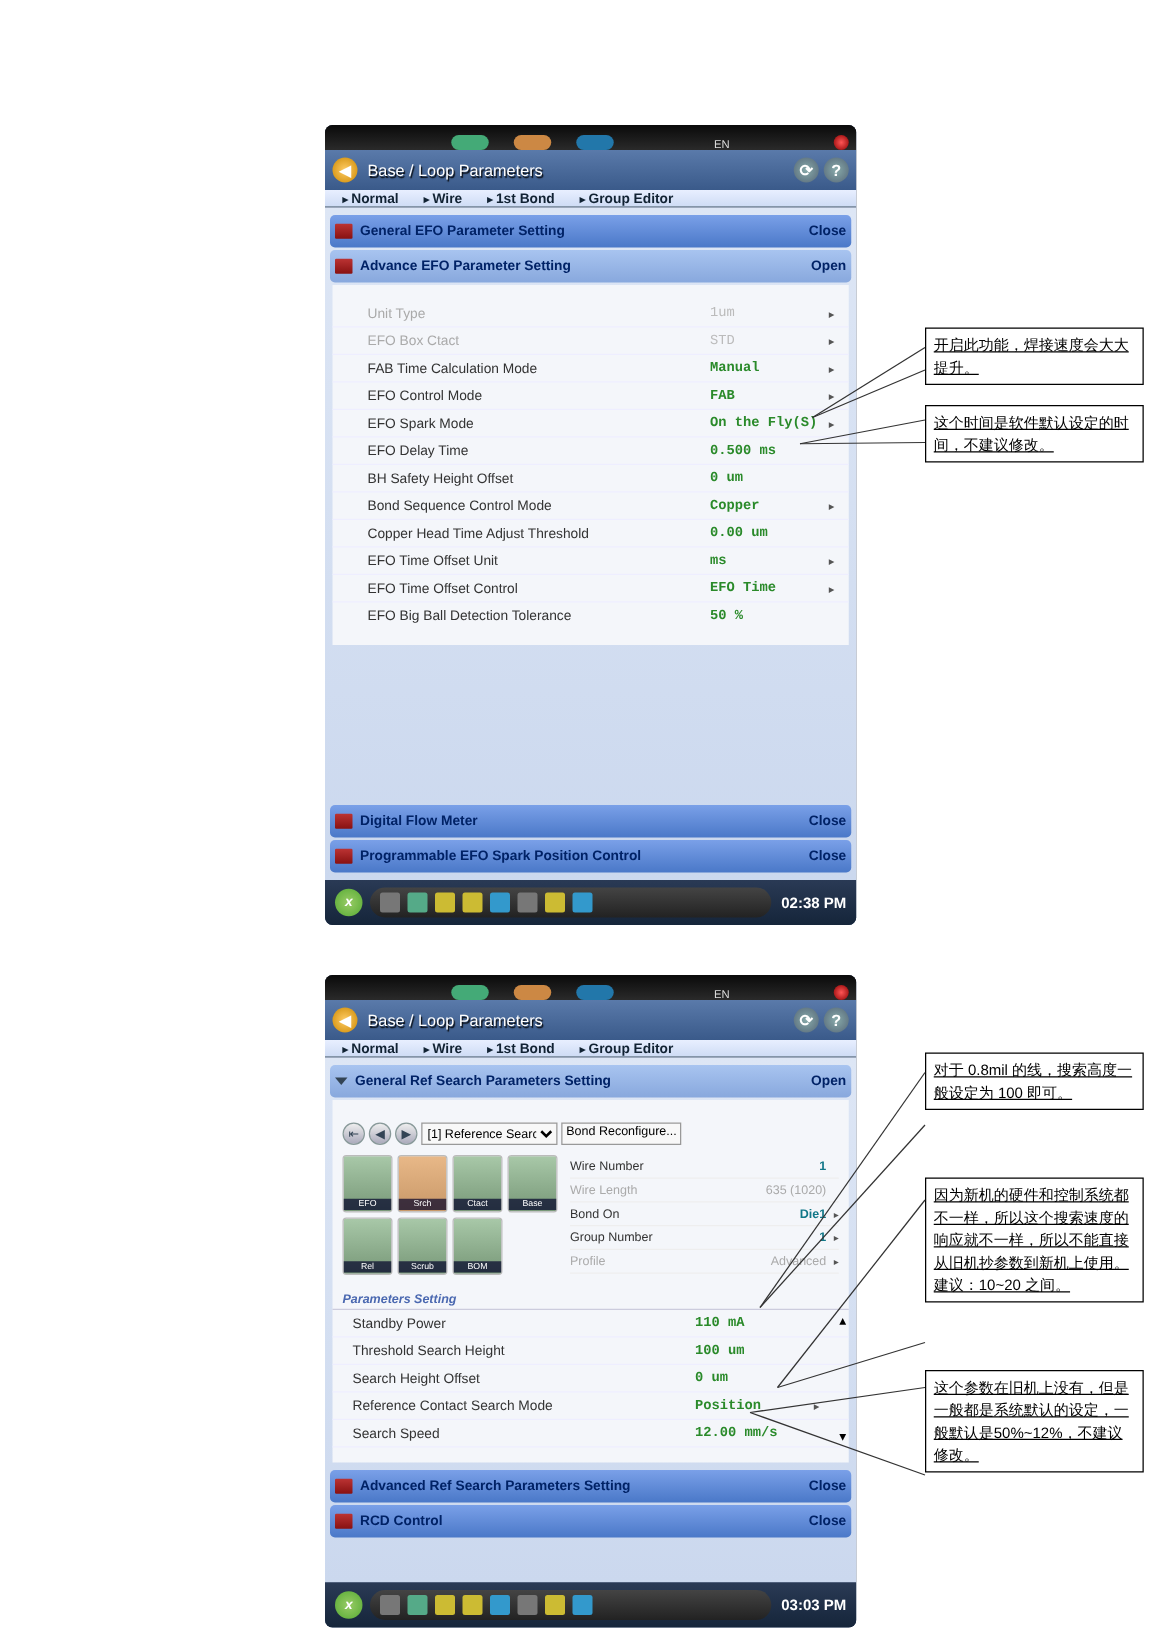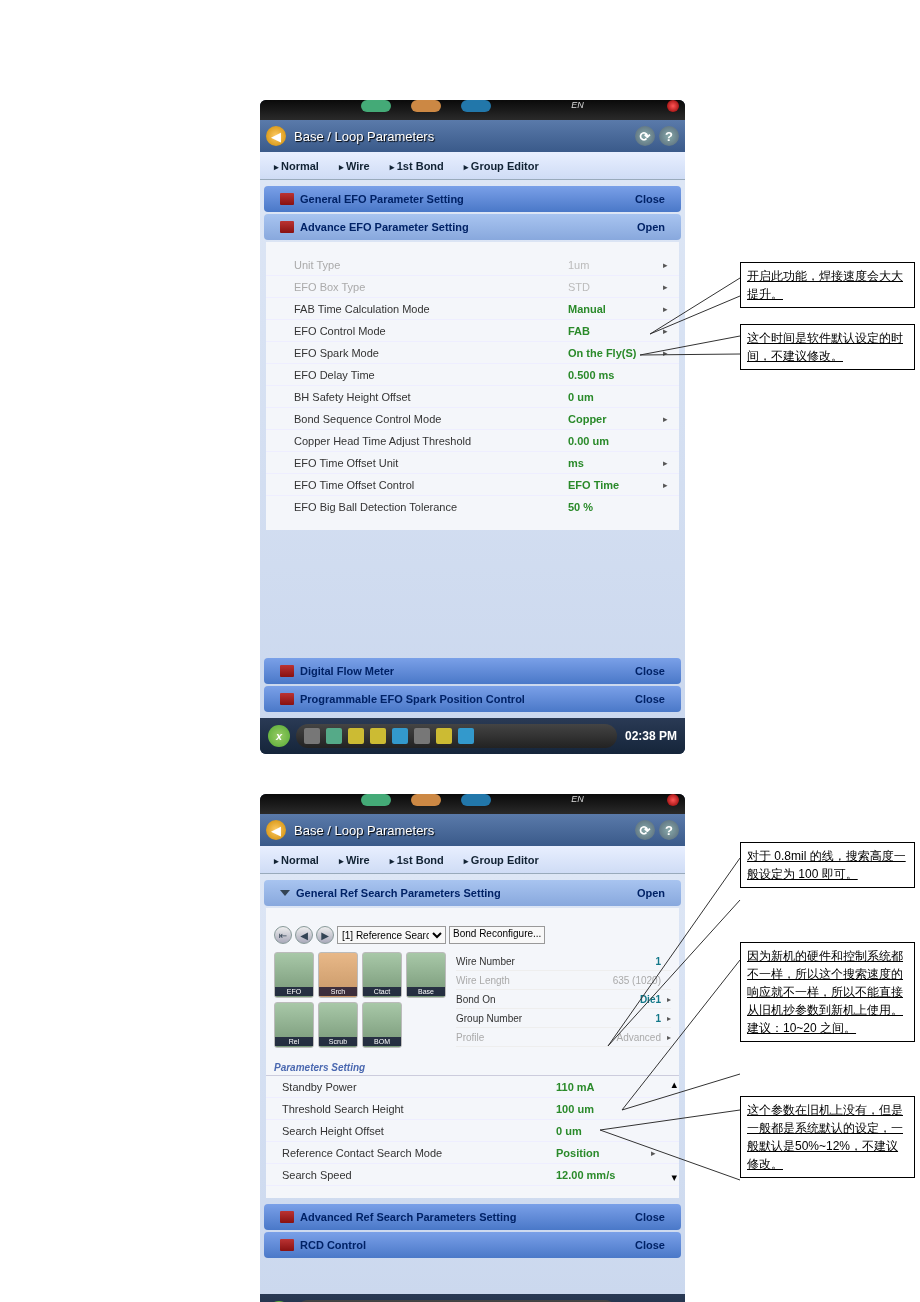--- a/index.html
+++ b/index.html
@@ -1,45 +1,45 @@
 <!DOCTYPE html>
 <html><head>
 <meta charset="utf-8">
 <style>
   * { box-sizing: border-box; margin: 0; padding: 0; }
   body { background: #fff; font-family: Arial, sans-serif; font-size: 11px; width: 920px; }
   .page { position: relative; padding: 100px 0 0 0; }
   .app-window { width: 425px; margin-left: 260px; margin-bottom: 40px; position: relative; background: linear-gradient(#1a2a4a,#203355); border-radius: 6px; overflow: hidden; }
-  .sys-bar { height: 20px; background: linear-gradient(#0a0a0a,#2a2a2a); display: flex; align-items: flex-start; justify-content: center; gap: 20px; position: relative; font-style: italic; }
+  .sys-bar { height: 20px; background: linear-gradient(#0a0a0a,#2a2a2a); display: flex; align-items: flex-end; justify-content: center; gap: 20px; position: relative; }
   .sys-bar .pill { width: 30px; height: 12px; border-radius: 6px; }
   .sys-bar .pill.grn { background: #4a7; }
   .sys-bar .pill.org { background: #c84; }
   .sys-bar .pill.blu { background: #27a; }
   .sys-bar .en { color:#ddd; font-size:9px; margin-left:60px; }
   .sys-bar .power { position:absolute; right:6px; width:12px; height:12px; border-radius:50%; background:radial-gradient(#f55,#800); }
   .title-bar { height: 32px; background: linear-gradient(#5a7aaa,#3a5a8a); display: flex; align-items: center; padding: 0 6px; color: #fff; font-size: 13px; }
   .title-bar .back { width:20px; height:20px; border-radius:50%; background: radial-gradient(#ffcc66,#cc8800); margin-right:8px; display:flex;align-items:center;justify-content:center;color:#fff; }
   .title-bar .title { flex:1; text-shadow:1px 1px 1px #000; }
   .title-bar .rbtn { width:20px; height:20px; border-radius:50%; background: radial-gradient(#8aa,#567); margin-left:4px; display:flex;align-items:center;justify-content:center;color:#fff;font-weight:bold; }
-  .nav-tabs { height: 28px; background: linear-gradient(#e8efff,#cfdcf5); display:flex; align-items:center; padding: 0 4px; border-bottom:1px solid #9ab; }
+  .nav-tabs { height: 14px; background: linear-gradient(#e8efff,#cfdcf5); display:flex; align-items:center; padding: 0 4px; border-bottom:1px solid #9ab; }
   .nav-tabs .tab { color:#123; font-size:11px; font-weight:bold; padding: 0 10px; cursor:pointer; }
   .nav-tabs .tab::before { content:"▸ "; font-size:9px; }
   .content { background: linear-gradient(#dde6f5,#cbd8ee); padding: 4px; min-height: 420px; }
-  .section-header { height: 26px; border-radius: 4px; margin: 2px 0; background: linear-gradient(#7aa0e8,#4a78c8); display:flex; align-items:center; padding: 0 16px; color:#002266; font-weight:bold; font-size:11px; }
+  .section-header { height: 26px; border-radius: 4px; margin: 2px 0; background: linear-gradient(#7aa0e8,#4a78c8); display:flex; align-items:center; padding: 0 4px; color:#002266; font-weight:bold; font-size:11px; }
   .section-header.light { background: linear-gradient(#a8c4f0,#88a8dd); }
   .section-header .book { width:14px; height:12px; background: linear-gradient(#b33,#811); border-radius:1px; margin-right:6px; }
   .section-header .arrow { width:0;height:0;border-left:5px solid transparent;border-right:5px solid transparent;border-top:6px solid #345; margin-right:6px; }
   .section-header .label { flex:1; }
   .section-header .action { font-weight:bold; color:#002266; cursor:pointer; }
   .section-body { background: #f4f6fa; margin: 0 2px 6px 2px; padding: 12px 0; }
   .row { height: 22px; display:flex; align-items:center; padding: 0 8px 0 28px; font-size:11px; border-bottom:1px solid #eef; }
   .row:last-child { border-bottom:none; }
   .row .lbl { flex: 1; color:#333; }
   .row.disabled .lbl { color:#aaa; }
-  .row .val { width: 95px; color:#2a8a2a; font-weight:bold; }
+  .row .val { width: 95px; color:#2a8a2a; font-weight:bold;font-family:Liberation Mono, monospace; }
   .row.disabled .val { color:#bbb; font-weight:normal; }
   .row .caret { width:8px; color:#555; font-size:9px; }
   .status-bar { height: 36px; background: linear-gradient(#2a3a55,#15253a); display:flex; align-items:center; padding: 0 8px; }
   .status-bar .x { width:22px; height:22px; border-radius:50%; background: radial-gradient(#9c6,#5a3); margin-right:6px; display:flex;align-items:center;justify-content:center;color:#fff;font-style:italic;font-weight:bold; }
   .status-bar .tray { flex:1; height:24px; background: linear-gradient(#444,#222); border-radius:12px; display:flex; align-items:center; padding:0 8px; gap:6px; }
   .status-bar .tray .ico { width:16px; height:16px; background:#777; border-radius:2px; }
   .status-bar .tray .ico.y { background:#cb3; }
   .status-bar .tray .ico.b { background:#39c; }
   .status-bar .tray .ico.g { background:#5a8; }
   .status-bar .time { color:#fff; font-weight:bold; font-size:12px; margin-left:8px; }
@@ -106,21 +106,21 @@
         <span class="label">Advance EFO Parameter Setting</span>
         <span class="action">Open</span>
       </div>
       <div class="section-body" id="s1rows">
           <div class="row disabled">
             <span class="lbl">Unit Type</span>
             <span class="val">1um</span>
             <span class="caret">▸</span>
           </div>
           <div class="row disabled">
-            <span class="lbl">EFO Box Type</span>
+            <span class="lbl">EFO Box Ctact</span>
             <span class="val">STD</span>
             <span class="caret">▸</span>
           </div>
           <div class="row">
             <span class="lbl">FAB Time Calculation Mode</span>
             <span class="val">Manual</span>
             <span class="caret">▸</span>
           </div>
           <div class="row">
             <span class="lbl">EFO Control Mode</span>

